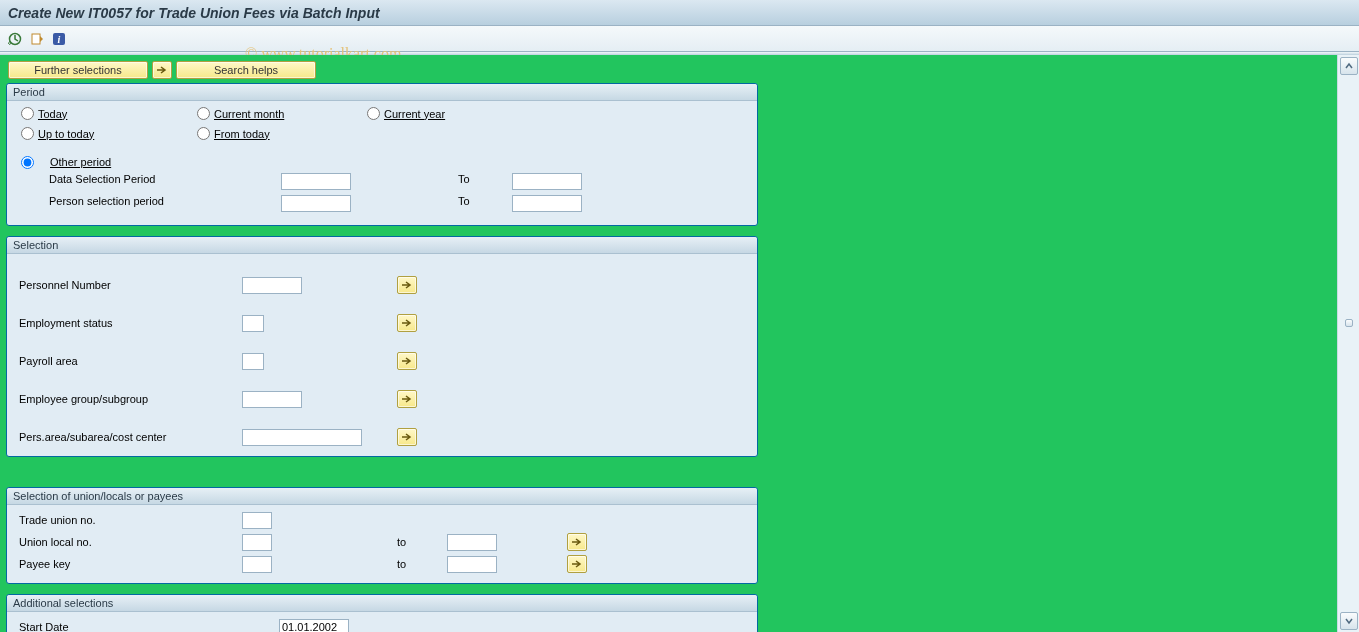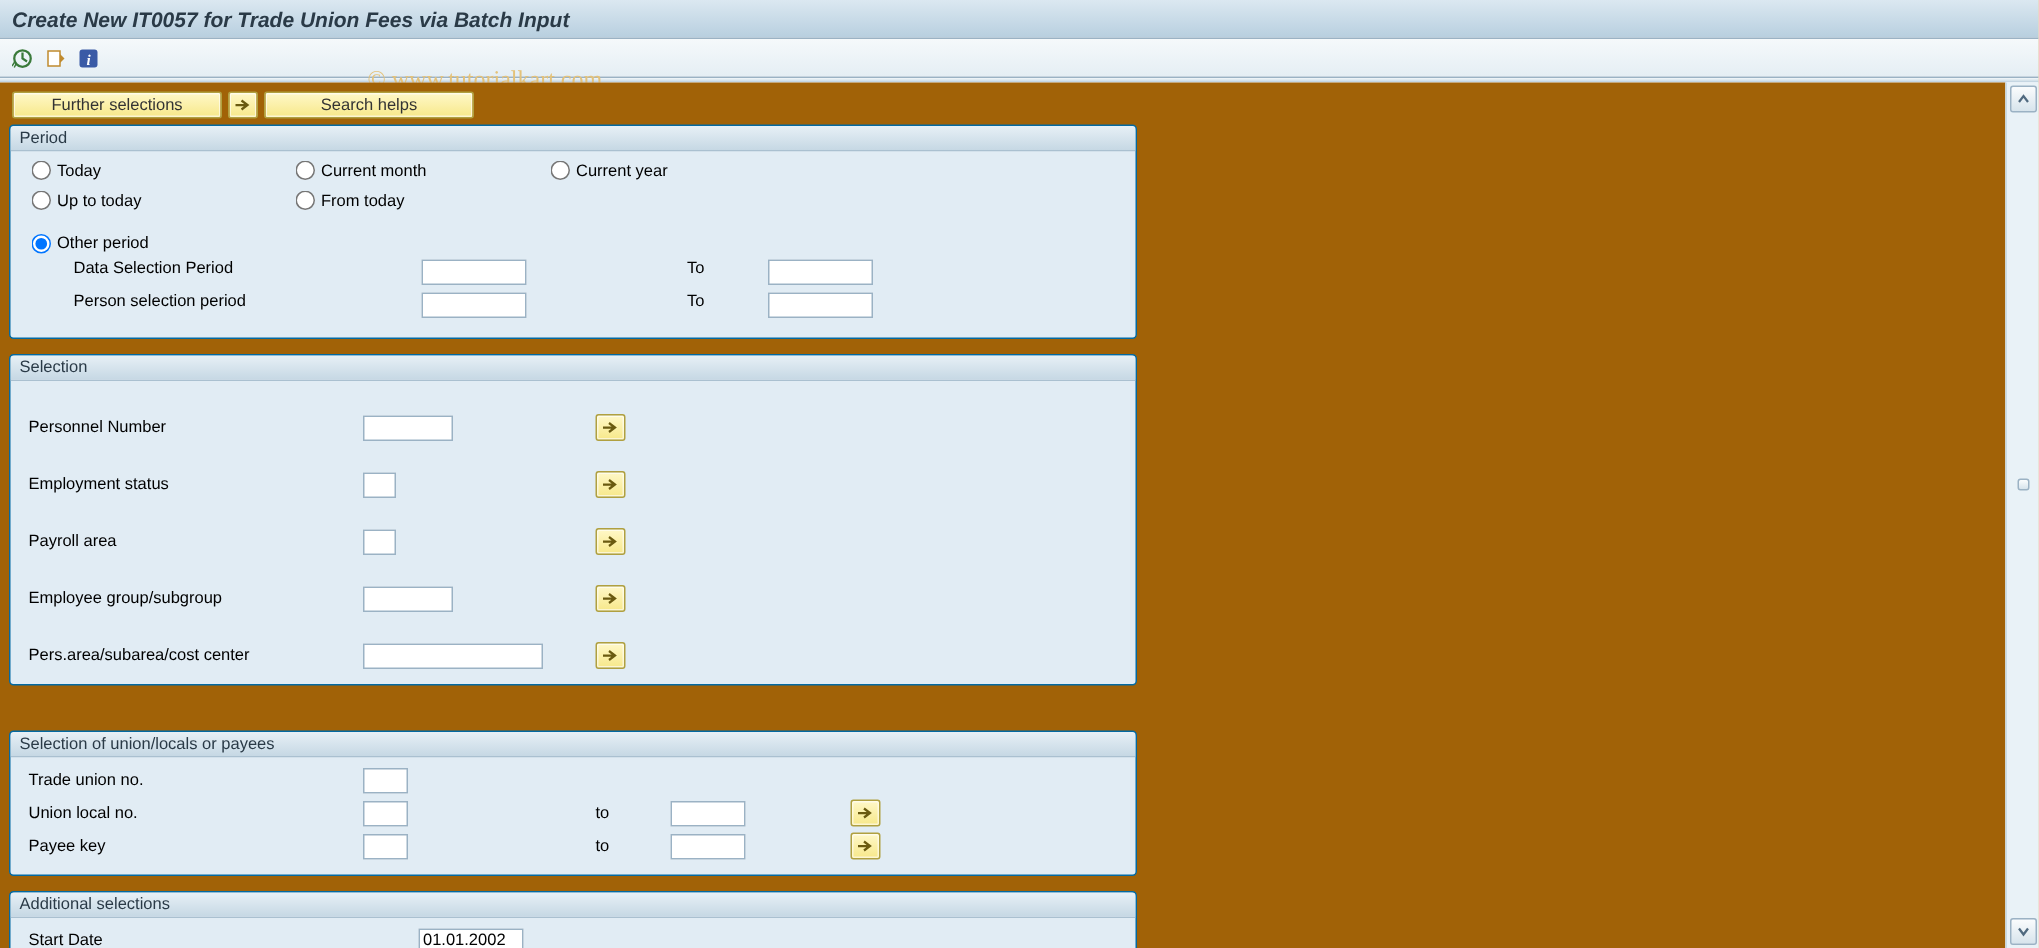--- a/index.html
+++ b/index.html
@@ -44,21 +44,21 @@
   .content-wrap {
     position: relative;
     height: calc(100% - 55px);
     background: #e9f2f7;
   }
   .content {
     
     position: absolute; left:0; right:22px; top:0; bottom:0;
     padding: 4px 6px 0 6px;
     overflow: hidden;
-    background:#a16207;
+    background:#22c55e;
   }
   .fake-scrollbar {
     position:absolute; right:0; top:0; bottom:0; width:22px;
     background:#e9f2f7;
     border-left:1px solid #c9dbe5;
     display:flex; flex-direction:column; align-items:center;
   }
   .scroll-btn {
     width:18px; height:18px; margin:2px;
     background:linear-gradient(#fafcfd,#d7e4ec);
@@ -97,24 +97,24 @@
   }
   .group > .group-title {
     padding: 2px 6px;
     background: linear-gradient(#e7f0f6,#c6d8e4);
     border-bottom:1px solid #aac0d0;
     color:#2a3a47;
     border-radius:3px 3px 0 0;
   }
   .group-body { padding: 4px 10px 8px 10px; }
 
-  .row { display:flex; align-items:center; height:20px; margin:1px 0; }
-
-  
-  .c-rad1 { position:relative; }
+  .row { display:flex; align-items:center; height:20px; margin:1px 0;gap:12px; }
+
+  
+  .c-rad1 { position:relative;text-decoration:underline; }
   .c-rad1 input { margin:0 4px 0 0; vertical-align:middle; }
 
   
   .period-grid { position:relative; height: 46px; }
   .pg-item { position:absolute; display:flex; align-items:center; }
   .pg-item input[type=radio]{ margin:0 4px 0 0; }
 
   .range-row { display:flex; align-items:flex-start; height:22px;gap:12px; }
   .range-row .rlabel { width: 190px; padding-left: 32px; }
   .range-row .to-lbl { width:50px; padding-left:8px; }

